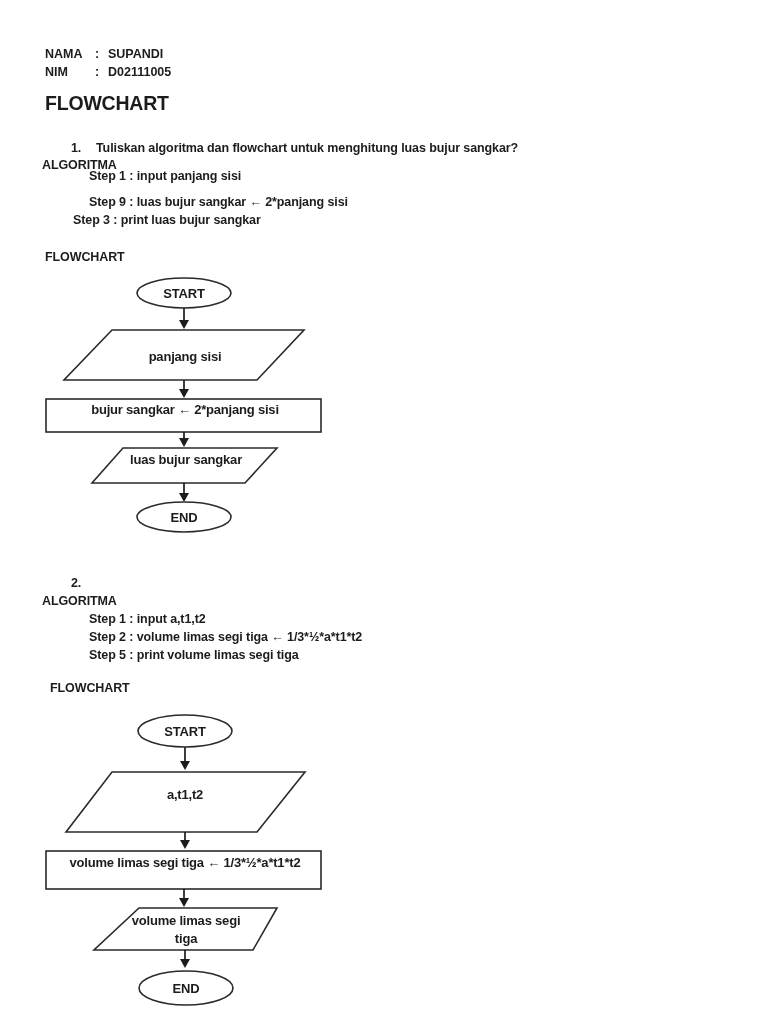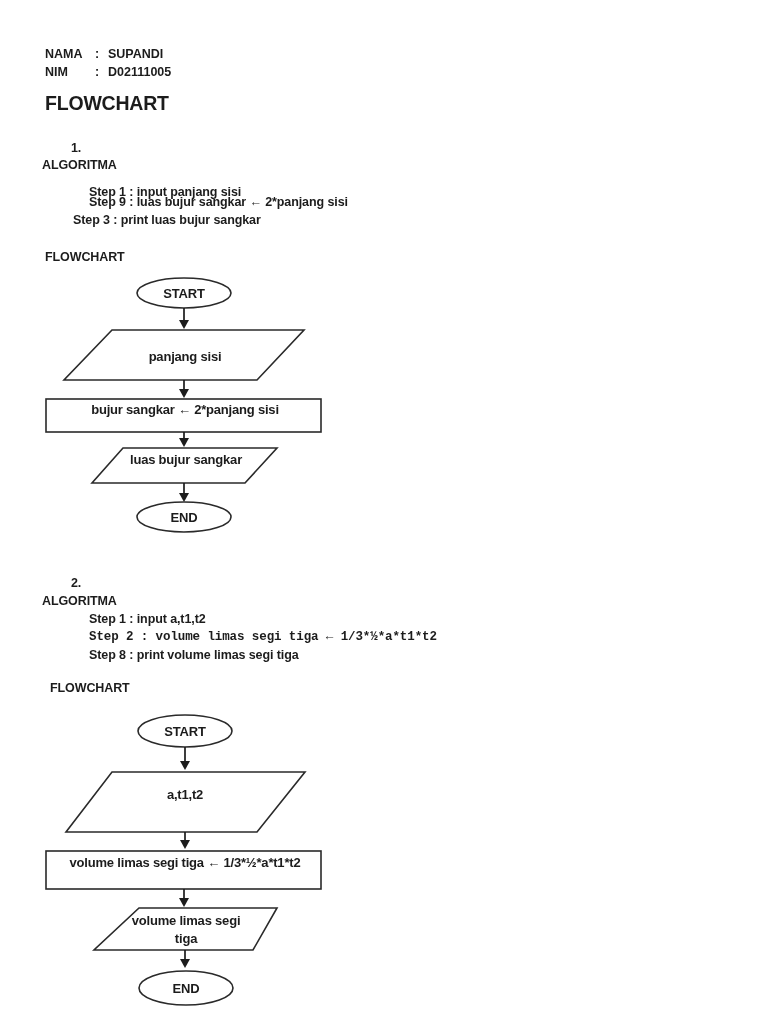--- a/index.html
+++ b/index.html
@@ -48,23 +48,24 @@
 <div class="abs hdr-row" style="left:45px; top:63px;align-items:flex-end;">
   <span class="hdr-label">NIM</span>
   <span class="hdr-colon">:</span>
   <span>D02111005</span>
 </div>
 
 <div class="abs doc-title" style="left:45px; top:92px;">FLOWCHART</div>
 
 <div class="abs row q-row" style="left:71px; top:140px; width:650px;">
   <span class="q-num">1.</span>
+  <span>Tuliskan algoritma dan flowchart untuk menghitung luas bujur sangkar?</span>
 </div>
 <div class="abs row" style="left:42px; top:157px;">ALGORITMA</div>
-<div class="abs row" style="left:89px; top:184px;">Step 1 : input panjang sisi</div>
+<div class="abs row" style="left:89px; top:168px;">Step 1 : input panjang sisi</div>
 <div class="abs row" style="left:89px; top:194px;">Step 9 : luas bujur sangkar ← 2*panjang sisi</div>
 <div class="abs row" style="left:73px; top:212px;">Step 3 : print luas bujur sangkar</div>
 <div class="abs row" style="left:45px; top:249px;">FLOWCHART</div>
 
 <svg class="abs svg-fc" style="left:40px; top:272px;" width="292" height="266" viewBox="0 0 292 266">
 
   <ellipse class="shape" cx="144" cy="21" rx="47" ry="15"></ellipse>
   <text x="144" y="26" text-anchor="middle">START</text>
 
   <line class="flow" x1="144" y1="36" x2="144" y2="49"></line>
@@ -90,22 +91,22 @@
 
   <ellipse class="shape" cx="144" cy="245" rx="47" ry="15"></ellipse>
   <text x="144" y="250" text-anchor="middle">END</text>
 </svg>
 
 <div class="abs row q-row" style="left:71px; top:575px; width:650px;">
   <span class="q-num">2.</span>
 </div>
 <div class="abs row" style="left:42px; top:593px;">ALGORITMA</div>
 <div class="abs row" style="left:89px; top:611px;text-align:center;">Step 1 : input a,t1,t2</div>
-<div class="abs row" style="left:89px; top:629px;font-family:Liberation Mono, monospace;">Step 2 : volume limas segi tiga ← 1/3*½*a*t1*t2</div>
-<div class="abs row" style="left:89px; top:647px;">Step 8 : print volume limas segi tiga</div>
+<div class="abs row" style="left:89px; top:629px;">Step 2 : volume limas segi tiga ← 1/3*½*a*t1*t2</div>
+<div class="abs row" style="left:89px; top:647px;">Step 5 : print volume limas segi tiga</div>
 <div class="abs row" style="left:50px; top:680px;">FLOWCHART</div>
 
 <svg class="abs svg-fc" style="left:40px; top:708px;" width="292" height="300" viewBox="0 0 292 300">
 
   <ellipse class="shape" cx="145" cy="23" rx="47" ry="16"></ellipse>
   <text x="145" y="28" text-anchor="middle">START</text>
 
   <line class="flow" x1="145" y1="39" x2="145" y2="54"></line>
   <polygon class="head" points="140,53 150,53 145,62"></polygon>
 

